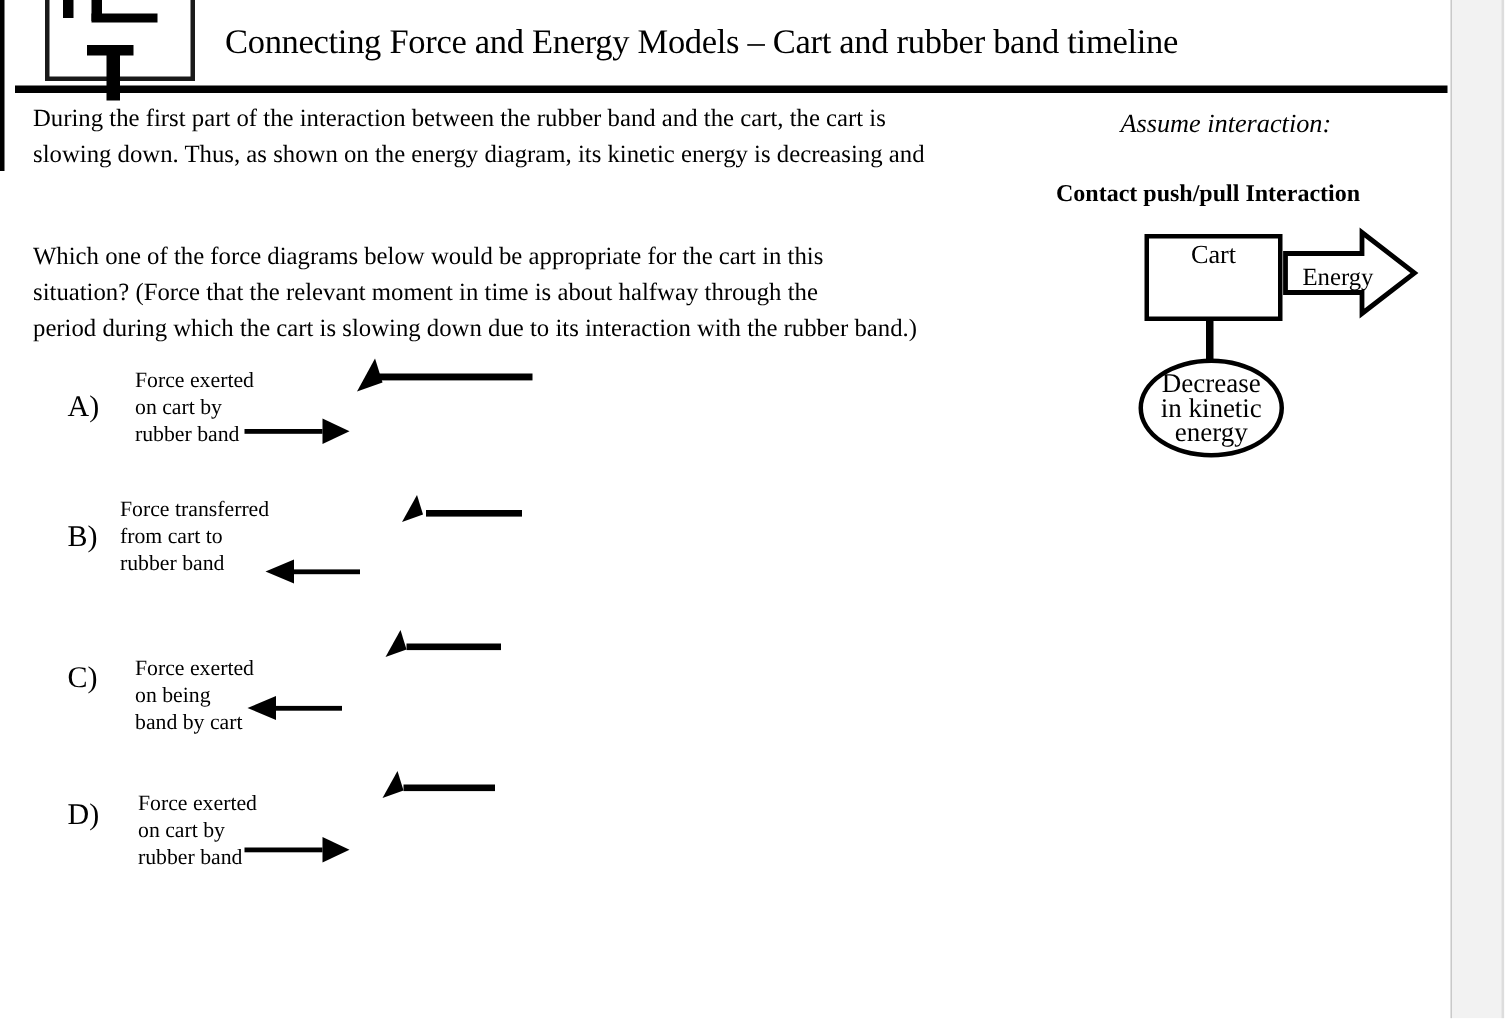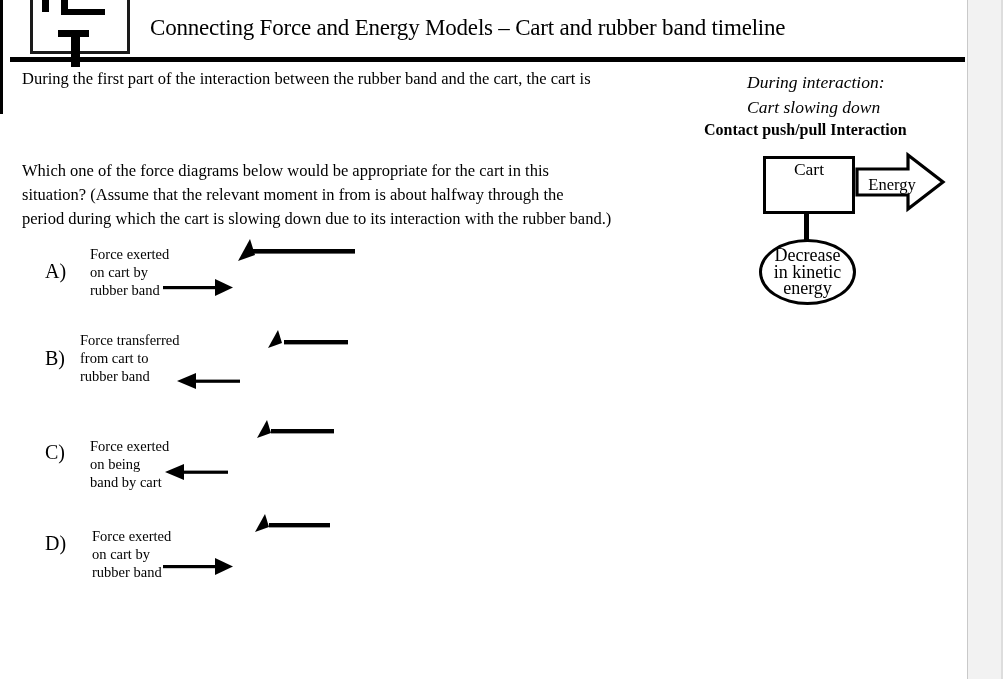--- a/index.html
+++ b/index.html
@@ -77,30 +77,30 @@
   <div class="abs blk lf2"></div>
   <div class="abs blk lf3"></div>
   <div class="abs blk lt-bar"></div>
   <div class="abs blk lt-stem"></div>
 
   <div class="abs title nw">Connecting Force and Energy Models – Cart and rubber band timeline</div>
   <div class="abs title-rule"></div>
 
   <div class="abs para intro">
     <div class="nw">During the first part of the interaction between the rubber band and the cart, the cart is</div>
+    <div class="nw">slowing down. Thus, as shown on the energy diagram, its kinetic energy is decreasing and</div>
   </div>
 
   <div class="abs para question">
     <div class="nw">Which one of the force diagrams below would be appropriate for the cart in this</div>
-    <div class="nw">situation? (Assume that the relevant moment in from is about halfway through the</div>
+    <div class="nw">situation? (Force that the relevant moment in time is about halfway through the</div>
     <div class="nw">period during which the cart is slowing down due to its interaction with the rubber band.)</div>
   </div>
 
-  <div class="abs note-italic note1 nw">During interaction:</div>
-  <div class="abs note-italic note2 nw">Cart slowing down</div>
+  <div class="abs note-italic note1 nw">Assume interaction:</div>
   <div class="abs note-bold nw">Contact push/pull Interaction</div>
 
   <div class="abs cart-box">
     <span>Cart</span>
   </div>
   <svg class="abs energy-arrow" width="92" height="66" viewBox="0 0 92 66">
     <path d="M3,20 L54,20 L54,6 L89,33 L54,60 L54,46 L3,46 Z" fill="#ffffff" stroke="#000000" stroke-width="3.2" stroke-linejoin="miter"></path>
   </svg>
   <div class="abs energy-label nw">Energy</div>
   <div class="abs blk connector"></div>

